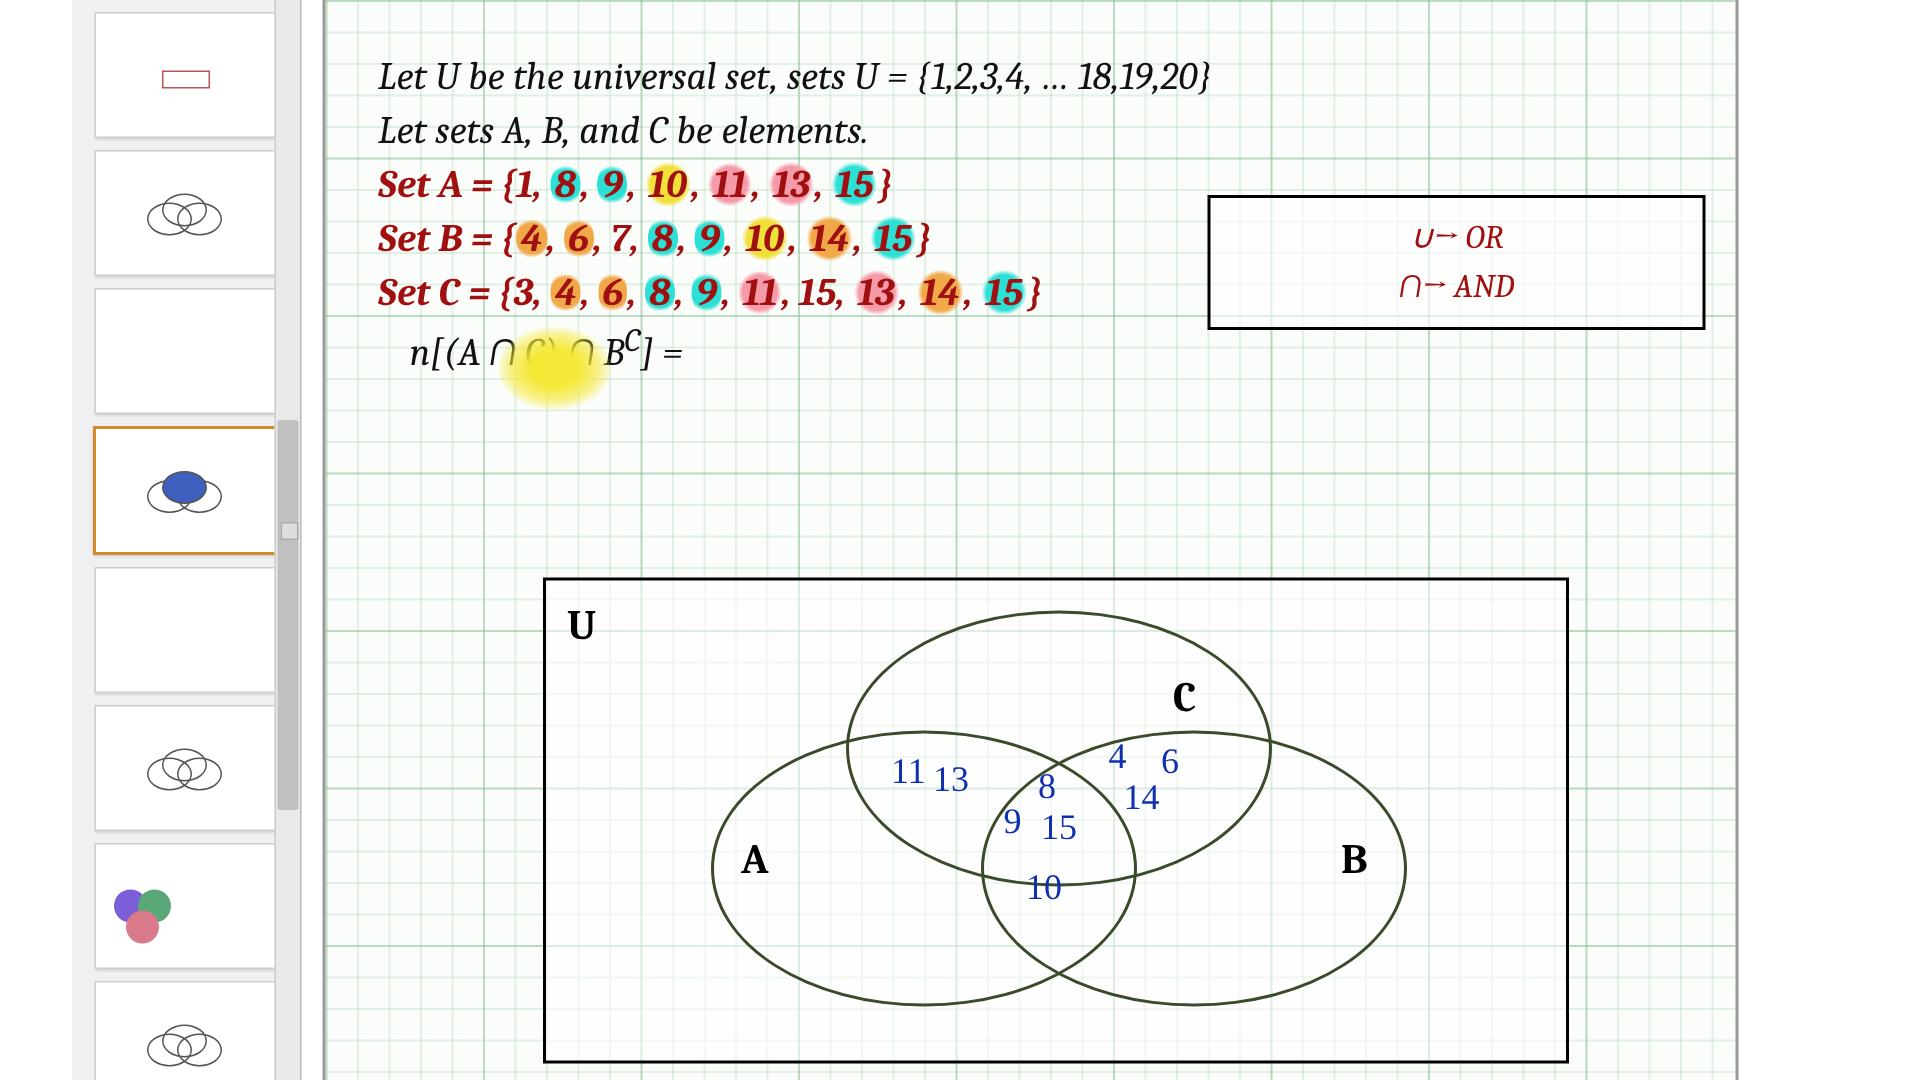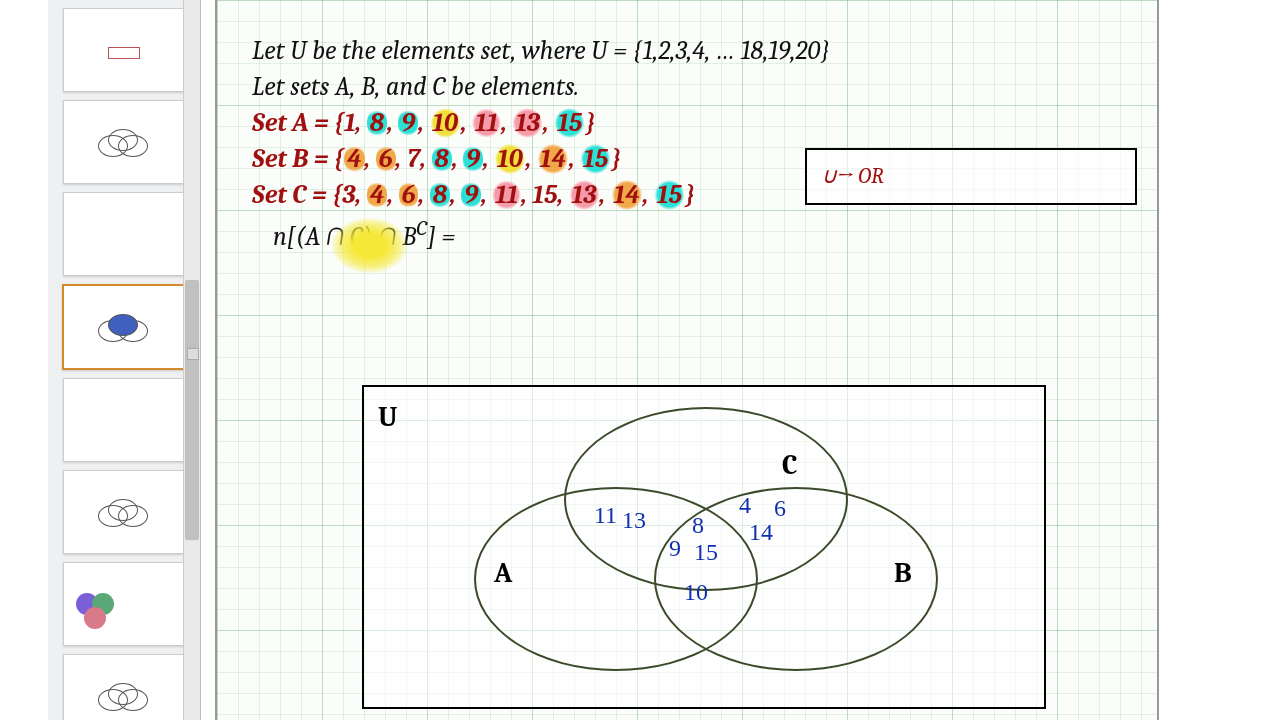--- a/index.html
+++ b/index.html
@@ -19,21 +19,21 @@
   background-size: 21px 21px, 21px 21px, 105px 105px, 105px 105px; }
 .content { position:relative; padding:30px 35px; }
 .title { color:#b00020; font-weight:bold; text-align:center; font-size:32px; font-style:italic; margin-bottom:14px; }
 .line { font-size:26px; color:#111; margin:6px 0; font-style:italic; }
 .redb { color:#a01010; font-weight:bold; }
 .it { font-style:italic; }
 .hl-c { background:radial-gradient(circle,#2ce0d6 55%,transparent 70%); padding:0 3px; border-radius:50%; }
 .hl-p { background:radial-gradient(circle,#f59aa8 55%,transparent 70%); padding:0 3px; border-radius:50%; }
 .hl-y { background:radial-gradient(circle,#f2e03a 55%,transparent 70%); padding:0 3px; border-radius:50%; }
 .hl-o { background:radial-gradient(circle,#f0a848 55%,transparent 70%); padding:0 3px; border-radius:50%; }
-.legend { position:absolute; right:20px; top:148px; width:300px; border:2px solid #000; padding:10px 14px; color:#a01010; font-style:italic; font-size:22px; line-height:1.5; background:rgba(255,255,255,0.6); }
+.legend { position:absolute; right:20px; top:130px; width:300px; border:2px solid #000; padding:10px 14px; color:#a01010; font-style:italic; font-size:22px; text-align:center; line-height:1.5; background:rgba(255,255,255,0.6); }
 .venn-box { position:absolute; left:145px; top:385px; width:680px; height:320px; border:2px solid #000; background:rgba(255,255,255,0.5); }
 .venn-label-u { position:absolute; left:14px; top:14px; font-weight:bold; font-size:28px; font-style:normal; }
 .venn { position:absolute; left:110px; top:20px; width:470px; height:290px; }
 .circle { position:absolute; border:2.5px solid #3a4a2a; border-radius:50%; }
 .cA { width:280px; height:180px; left:0; top:80; top:80px; }
 .cB { width:280px; height:180px; left:180px; top:80px; }
 .cC { width:280px; height:180px; left:90px; top:0px; }
 .lbl { position:absolute; font-weight:bold; font-size:28px; font-style:normal; }
 .vnum { position:absolute; color:#1030b0; font-family:'Comic Sans MS','Segoe Script',cursive; font-size:24px; font-weight:500; }
 .cursor-glow { position:absolute; width:75px; height:55px; background:radial-gradient(ellipse,#f5e836 30%, rgba(245,232,54,0.6) 55%, transparent 75%); border-radius:50%; pointer-events:none; }
@@ -84,21 +84,21 @@
     <div class="scroll-thumb" style="top:280px;height:260px"></div>
     <div style="position:absolute;bottom:50%;left:3px;width:10px;height:10px;background:#ddd;border:1px solid #aaa"></div>
   </div>
 </div>
 
 <div class="main">
   <div class="grid"></div>
   <div class="content">
 
     <div class="line">
-      <span>Let </span><span class="it">U</span><span> be the elements set, where </span><span class="it">U</span><span> = {1,2,3,4, … 18,19,20}</span>
+      <span>Let </span><span class="it">U</span><span> be the universal set, sets </span><span class="it">U</span><span> = {1,2,3,4, … 18,19,20}</span>
     </div>
     <div class="line">
       <span>Let sets </span><span class="it">A</span><span>, B, and C be elements.</span>
     </div>
 
     <div class="line redb">
       <span>Set A = {</span><span>1</span>, <span class="hl-c">8</span>, <span class="hl-c">9</span>, <span class="hl-y">10</span>, <span class="hl-p">11</span>, <span class="hl-p">13</span>, <span class="hl-c">15</span><span>}</span>
     </div>
     <div class="line redb">
       <span>Set B = {</span><span class="hl-o">4</span>, <span class="hl-o">6</span>, <span>7</span>, <span class="hl-c">8</span>, <span class="hl-c">9</span>, <span class="hl-y">10</span>, <span class="hl-o">14</span>, <span class="hl-c">15</span><span>}</span>
@@ -106,20 +106,21 @@
     <div class="line redb">
       <span>Set C = {</span><span>3</span>, <span class="hl-o">4</span>, <span class="hl-o">6</span>, <span class="hl-c">8</span>, <span class="hl-c">9</span>, <span class="hl-p">11</span>, <span>15</span>, <span class="hl-p">13</span>, <span class="hl-o">14</span>, <span class="hl-c">15</span><span>}</span>
     </div>
 
     <div class="line" style="margin-left:21px">
       <span class="it">n[(A ∩ C) ∩ B</span><sup class="it">C</sup><span>] =</span>
     </div>
 
     <div class="legend">
       <div>∪→ OR</div>
+      <div>∩→ AND</div>
     </div>
 
     <div class="cursor-glow" style="left:115px; top:218px;"></div>
   </div>
 
   <div class="venn-box">
     <div class="venn-label-u">U</div>
     <div class="venn">
       <div class="circle cC"></div>
       <div class="circle cA"></div>

